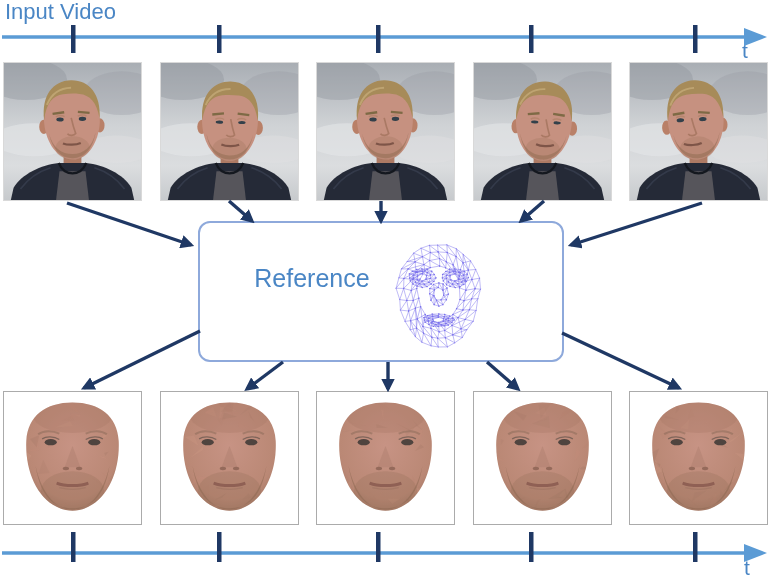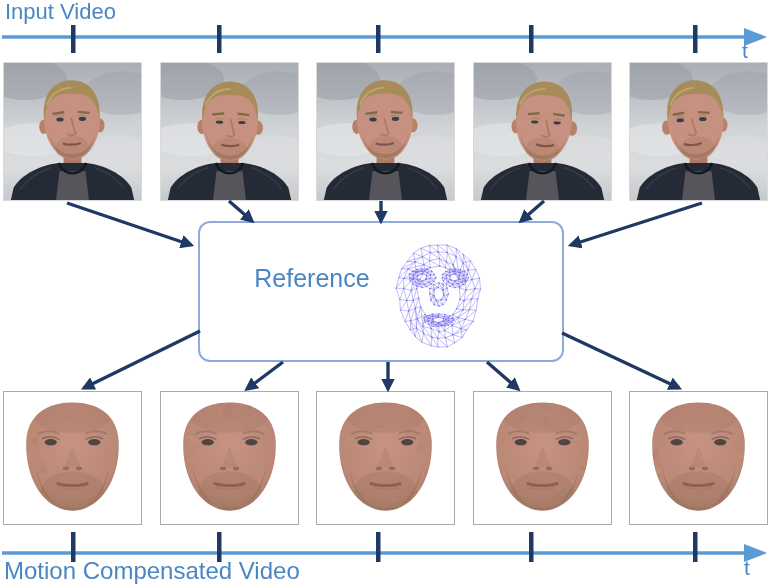--- a/index.html
+++ b/index.html
@@ -1261,21 +1261,20 @@
   <ellipse cx="66.5" cy="38" rx="4.6" ry="2.4" fill="#423C38" opacity="0.9"></ellipse>
   <polygon points="50,41 44,57 56,57" fill="#B08070" opacity="0.5"></polygon>
   <ellipse cx="45" cy="58" rx="2.4" ry="1.3" fill="#8A6253" opacity="0.8"></ellipse>
   <ellipse cx="55" cy="58" rx="2.4" ry="1.3" fill="#8A6253" opacity="0.8"></ellipse>
   <path d="M38,69 C44,71.5 56,71.5 62,69" stroke="#8A5B50" stroke-width="2.2" fill="none" opacity="0.85"></path>
   <path d="M40,72.5 C46,74 54,74 60,72.5" stroke="#9A7260" stroke-width="1" fill="none" opacity="0.5"></path>
         </svg>
       </div>
   </div>
 
-  <div class="lbl" id="lbl-bottom">Motion Compensated Video</div>
   <span class="t-label" id="t-bottom">t</span>
 
   <svg class="overlay" viewBox="0 0 771 584">
     <defs>
       <marker id="ah" viewBox="0 0 10 10" refX="7.5" refY="5" markerWidth="4" markerHeight="4" orient="auto">
         <path d="M0,0 L10,5 L0,10 Z" class="ah"></path>
       </marker>
     </defs>
 
     <g>

